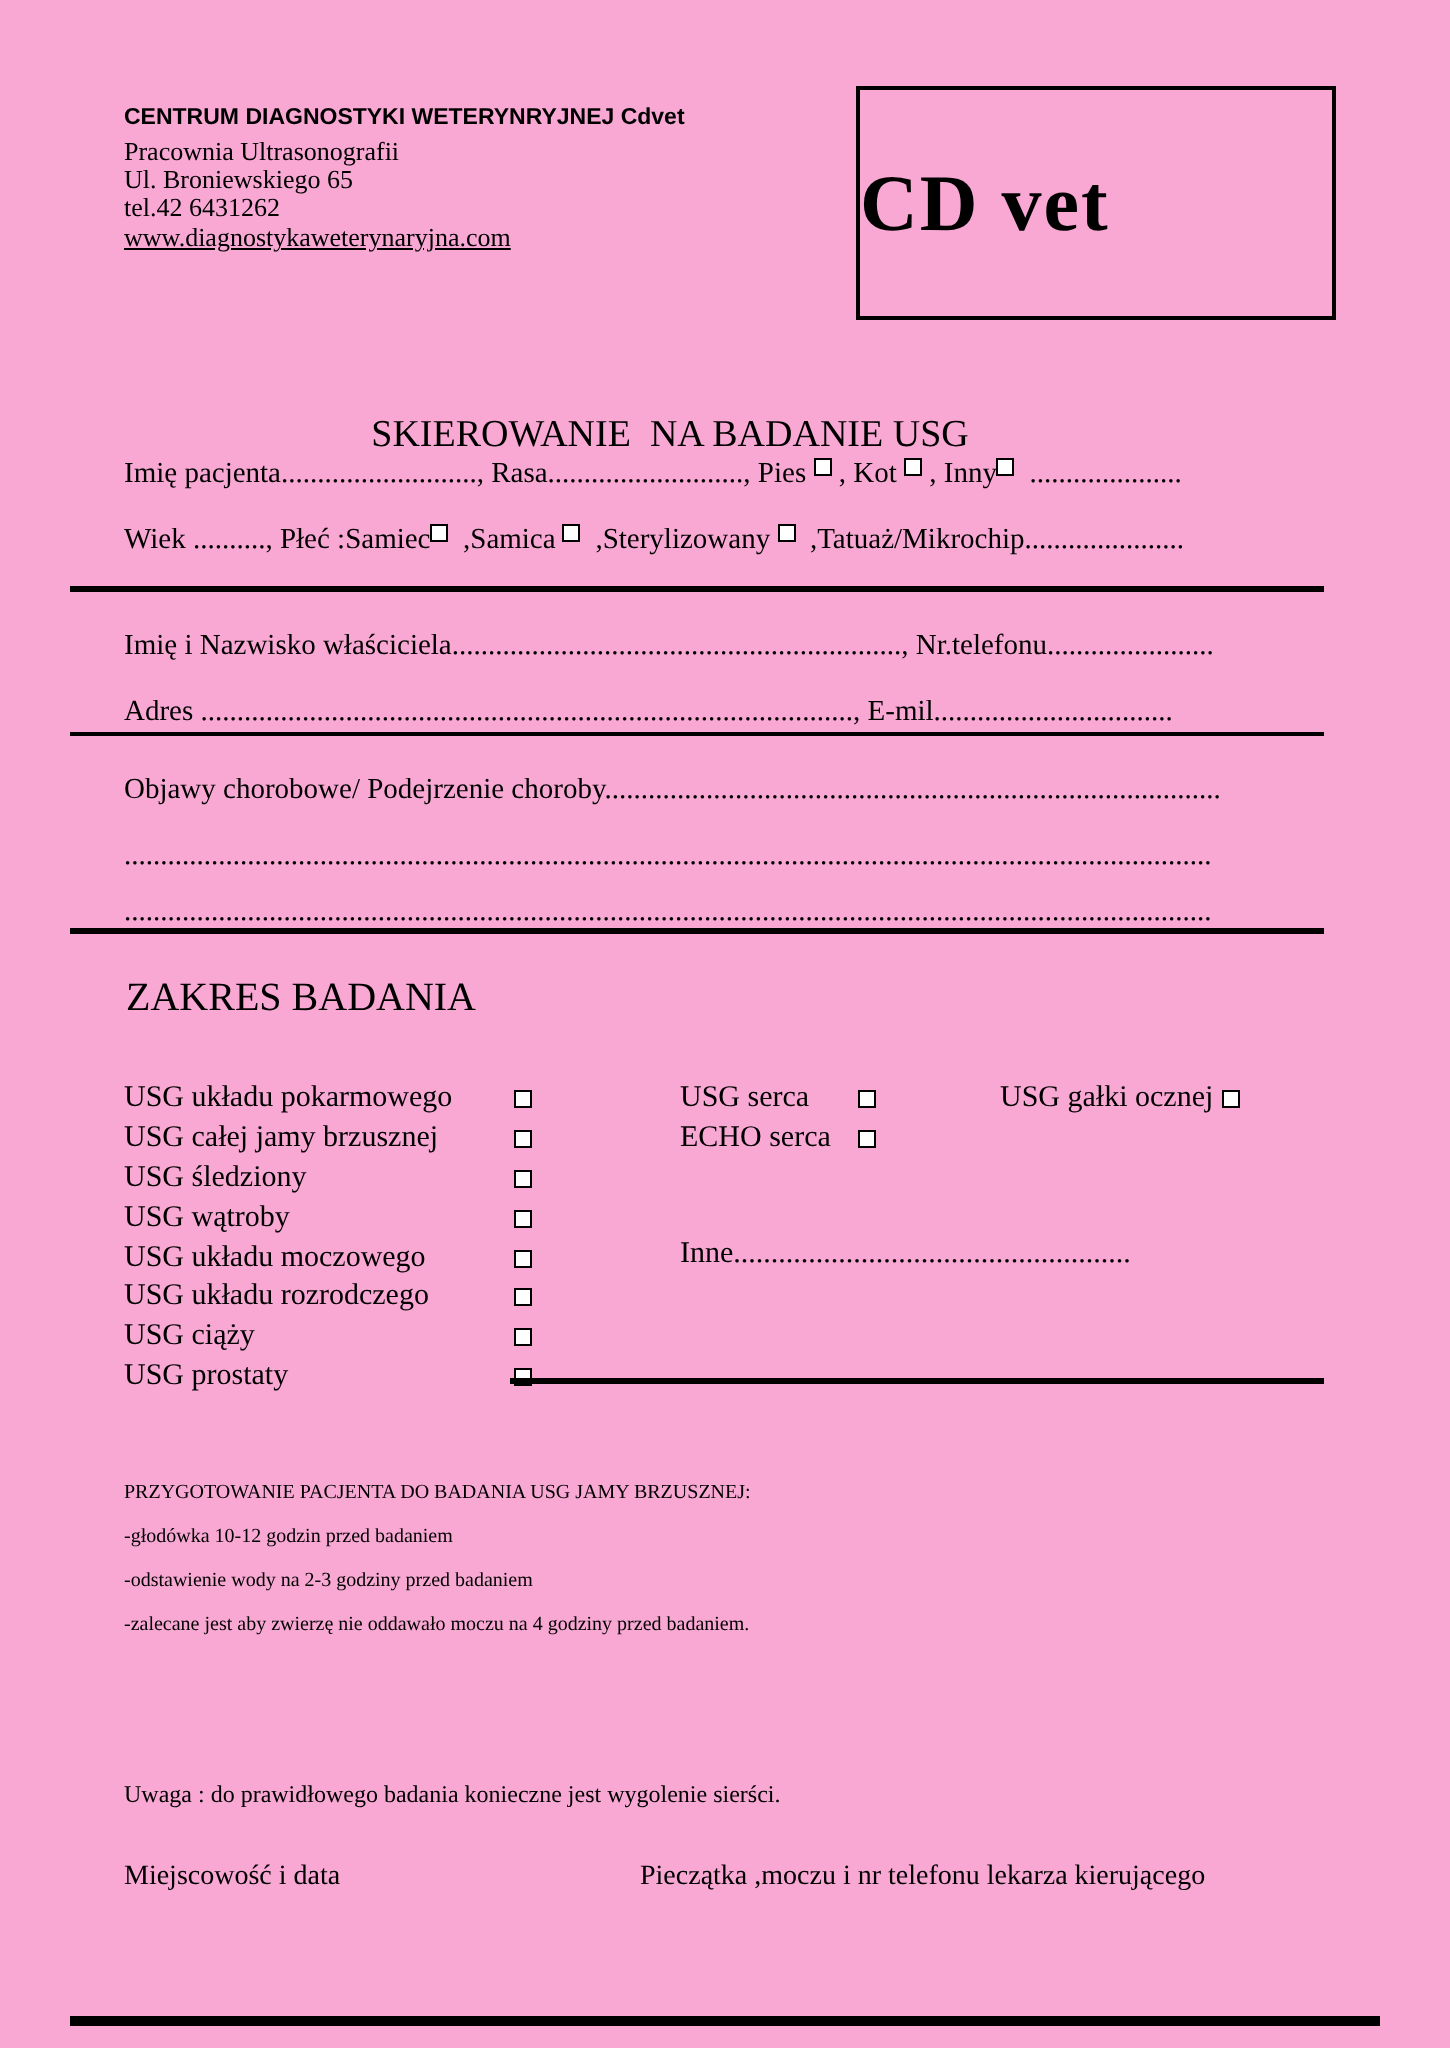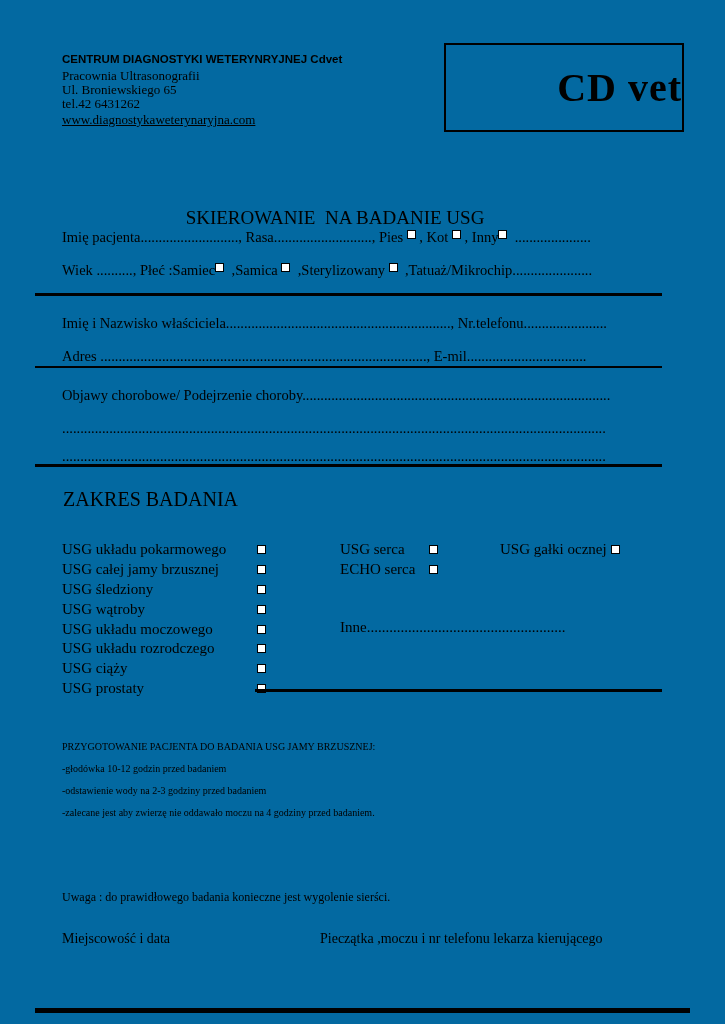--- a/index.html
+++ b/index.html
@@ -1,30 +1,30 @@
 <!DOCTYPE html>
 <html><head>
 <meta charset="utf-8">
 <style>
   * { margin:0; padding:0; box-sizing:border-box; }
   html,body { background:#ffffff; }
   .page {
-    position:relative; width:725px; height:1024px; background:#0369a1;
+    position:relative; width:725px; height:1024px; background:#f9a8d4;
     font-family:"Liberation Serif", serif; color:#000; overflow:hidden;
   }
   .abs { position:absolute; }
 
   
   .header-block { left:62px; top:53px; }
   .clinic-name { font-family:"Liberation Sans", sans-serif; font-weight:bold; font-size:11.5px; margin-bottom:4px; white-space:nowrap; }
   .addr { font-size:13px; line-height:13.8px; white-space:nowrap; }
   .website { text-decoration:underline; color:#000; cursor:pointer; display:inline-block; }
 
-  .logo-box { left:444px; top:43px; width:240px; height:89px; border:2px solid #000;
-              display:flex; align-items:center; justify-content:flex-end; }
+  .logo-box { left:428px; top:43px; width:240px; height:117px; border:2px solid #000;
+              display:flex; align-items:center; justify-content:flex-start; }
   .logo-text { font-size:40px; font-weight:bold; letter-spacing:1px; }
 
   .title { left:0; top:191px; width:670px; text-align:center; font-size:19px; white-space:pre;margin-top:16px; }
 
   .formline { font-size:14.5px; white-space:nowrap; left:62px; }
   .formline span { white-space:pre; }
 
   .cb { display:inline-block; width:9px; height:9px; border:1px solid #000; background:#fff; }
   .cb.raised { vertical-align:3px; }
   .cb.listed { vertical-align:1px; }

